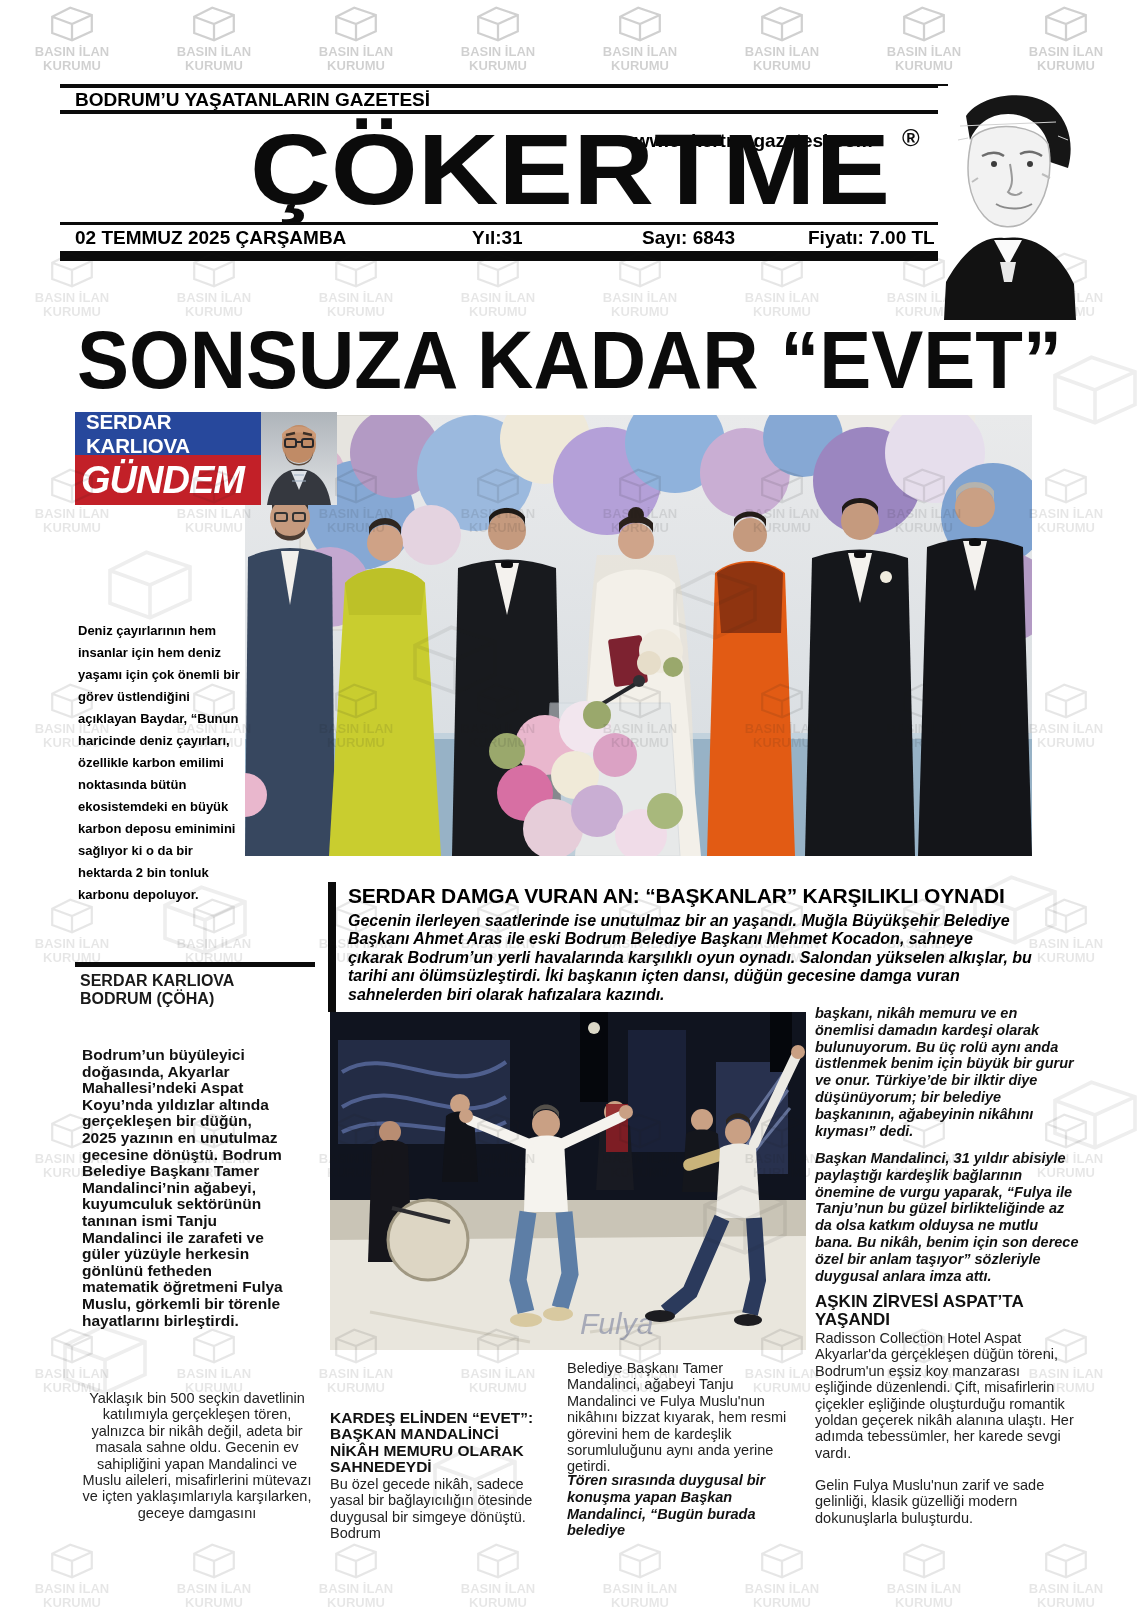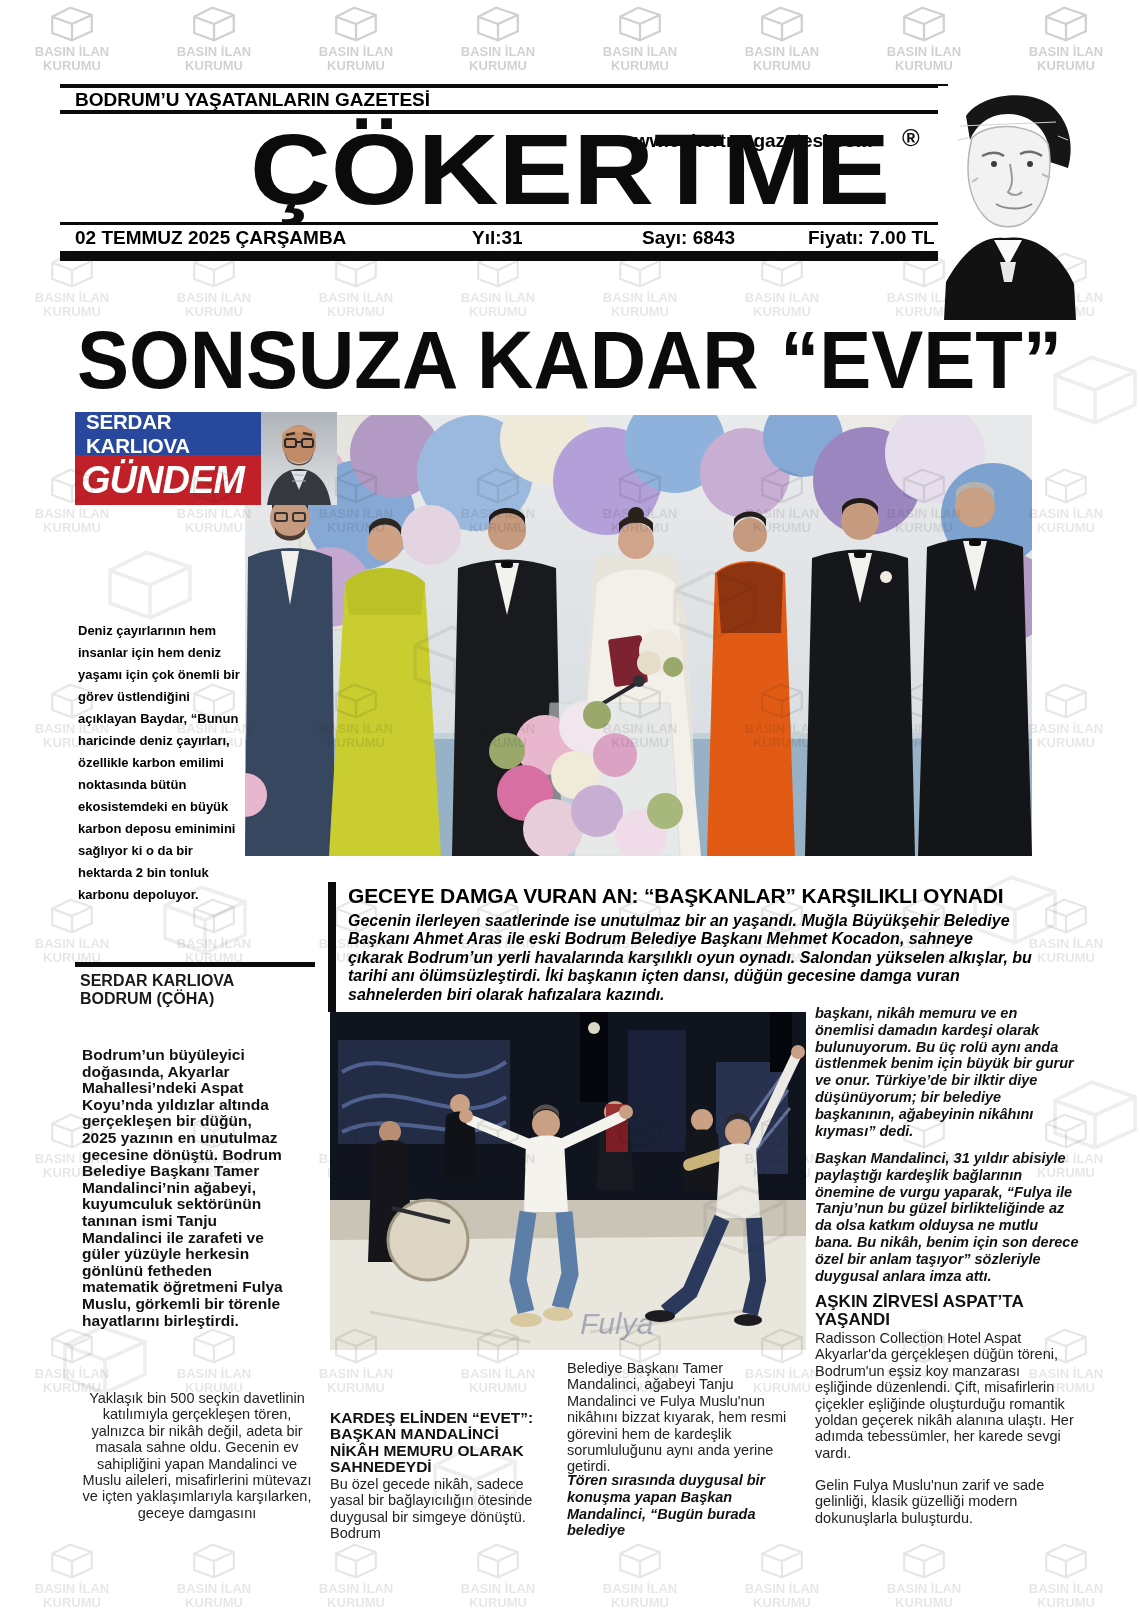--- a/index.html
+++ b/index.html
@@ -209,21 +209,21 @@
       <rect x="24" y="27" width="11" height="8" rx="2" fill="none" stroke="#26262a" stroke-width="2"></rect>
       <rect x="41" y="27" width="11" height="8" rx="2" fill="none" stroke="#26262a" stroke-width="2"></rect>
       <line x1="35" y1="30" x2="41" y2="30" stroke="#26262a" stroke-width="2"></line>
       <path d="M25,23 L34,21 M42,21 L51,23" stroke="#3c2f26" stroke-width="2.5"></path>
     </svg>
   </div>
 
   <div class="abs quotecol" style="left:78px;top:620px;">Deniz çayırlarının hem insanlar için hem deniz yaşamı için çok önemli bir görev üstlendiğini açıklayan Baydar, “Bunun haricinde deniz çayırları, özellikle karbon emilimi noktasında bütün ekosistemdeki en büyük karbon deposu eminimini sağlıyor ki o da bir hektarda 2 bin tonluk karbonu depoluyor.</div>
 
   <div class="abs featrule" style="left:328px;top:882px;"></div>
-  <div class="abs feathead" style="left:348px;top:884px;">GECEYE DAMGA VURAN AN: “BAŞKANLAR” KARŞILIKLI OYNADI</div>
+  <div class="abs feathead" style="left:348px;top:884px;">SERDAR DAMGA VURAN AN: “BAŞKANLAR” KARŞILIKLI OYNADI</div>
   <div class="abs featintro" style="left:348px;top:912px;">Gecenin ilerleyen saatlerinde ise unutulmaz bir an yaşandı. Muğla Büyükşehir Belediye Başkanı Ahmet Aras ile eski Bodrum Belediye Başkanı Mehmet Kocadon, sahneye çıkarak Bodrum’un yerli havalarında karşılıklı oyun oynadı. Salondan yükselen alkışlar, bu tarihi anı ölümsüzleştirdi. İki başkanın içten dansı, düğün gecesine damga vuran sahnelerden biri olarak hafızalara kazındı.</div>
 
   <svg class="abs photo" style="left:330px;top:1012px;" width="476" height="338" viewBox="0 0 476 338">
     <rect width="476" height="338" fill="#10141f"></rect>
     <rect x="8" y="28" width="172" height="104" fill="#232c45"></rect>
     <path d="M12,60 C60,30 120,90 176,50 M12,95 C70,60 120,120 176,85 M12,120 C60,95 130,135 176,110" stroke="#5a6da0" stroke-width="4" fill="none" opacity="0.8"></path>
     <rect x="298" y="18" width="58" height="122" fill="#1a2138"></rect>
     <rect x="386" y="50" width="72" height="112" fill="#28314e"></rect>
     <path d="M390,150 L455,60 M398,158 L458,78 M408,160 L460,96" stroke="#7d8db8" stroke-width="3" opacity="0.7"></path>
     <rect x="250" y="0" width="28" height="90" fill="#05070c"></rect>

